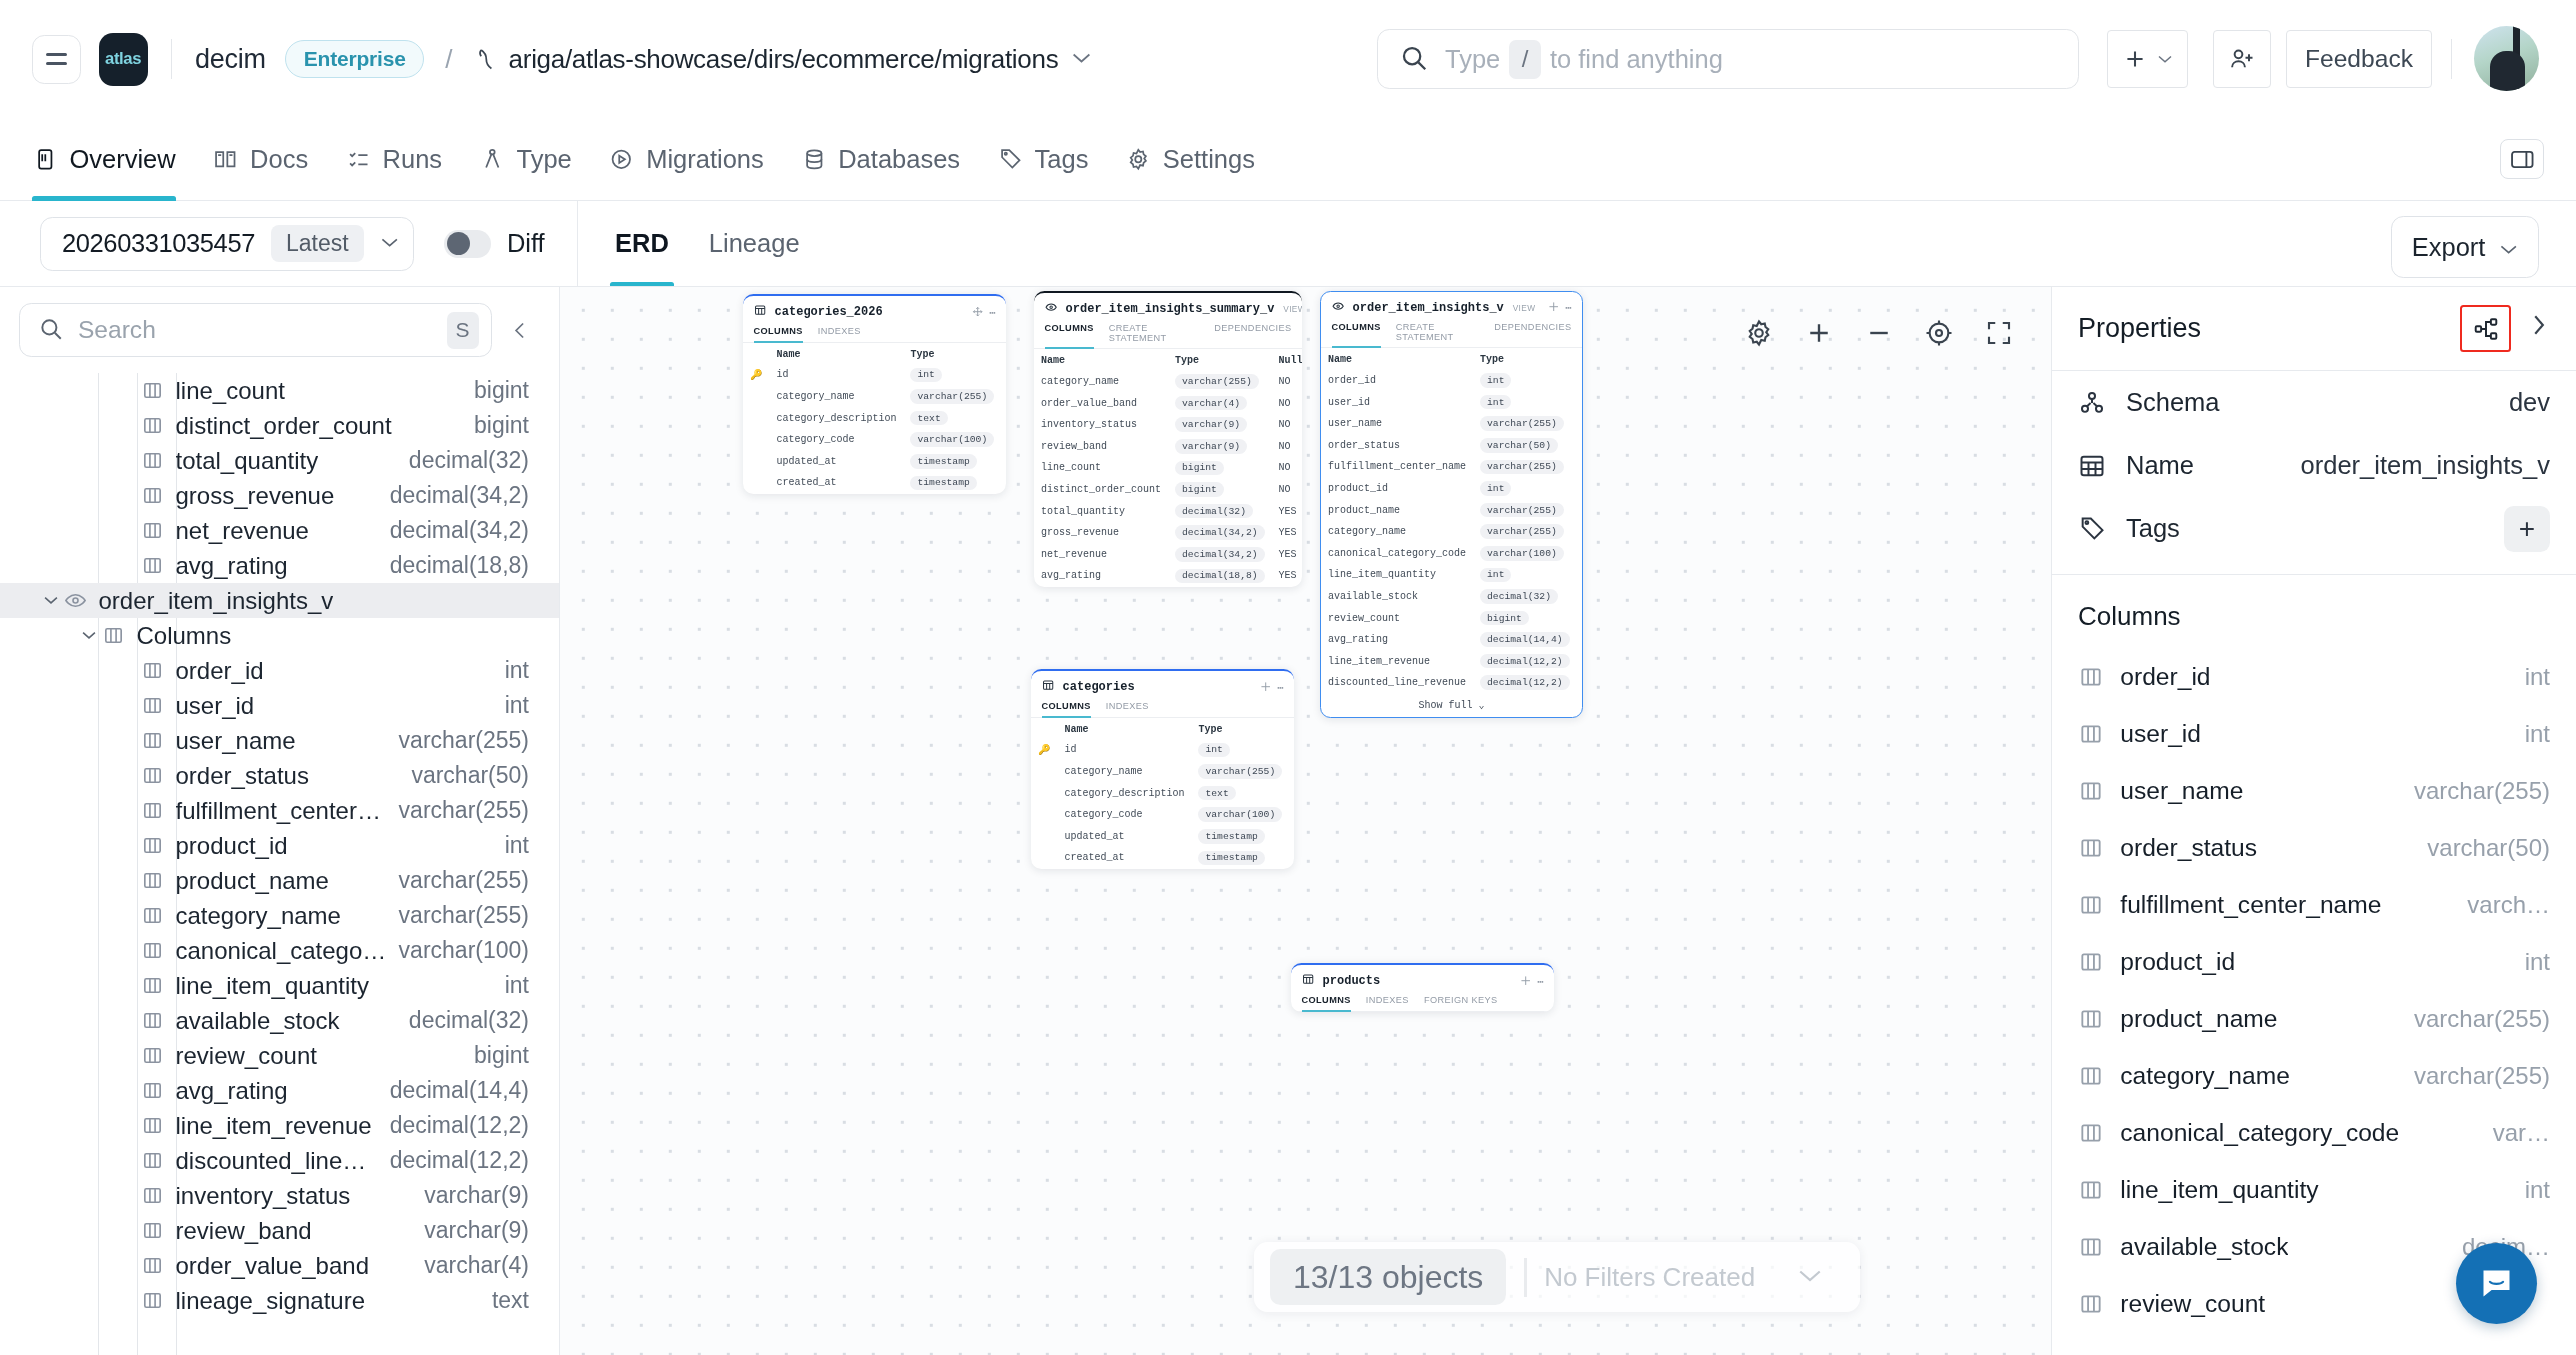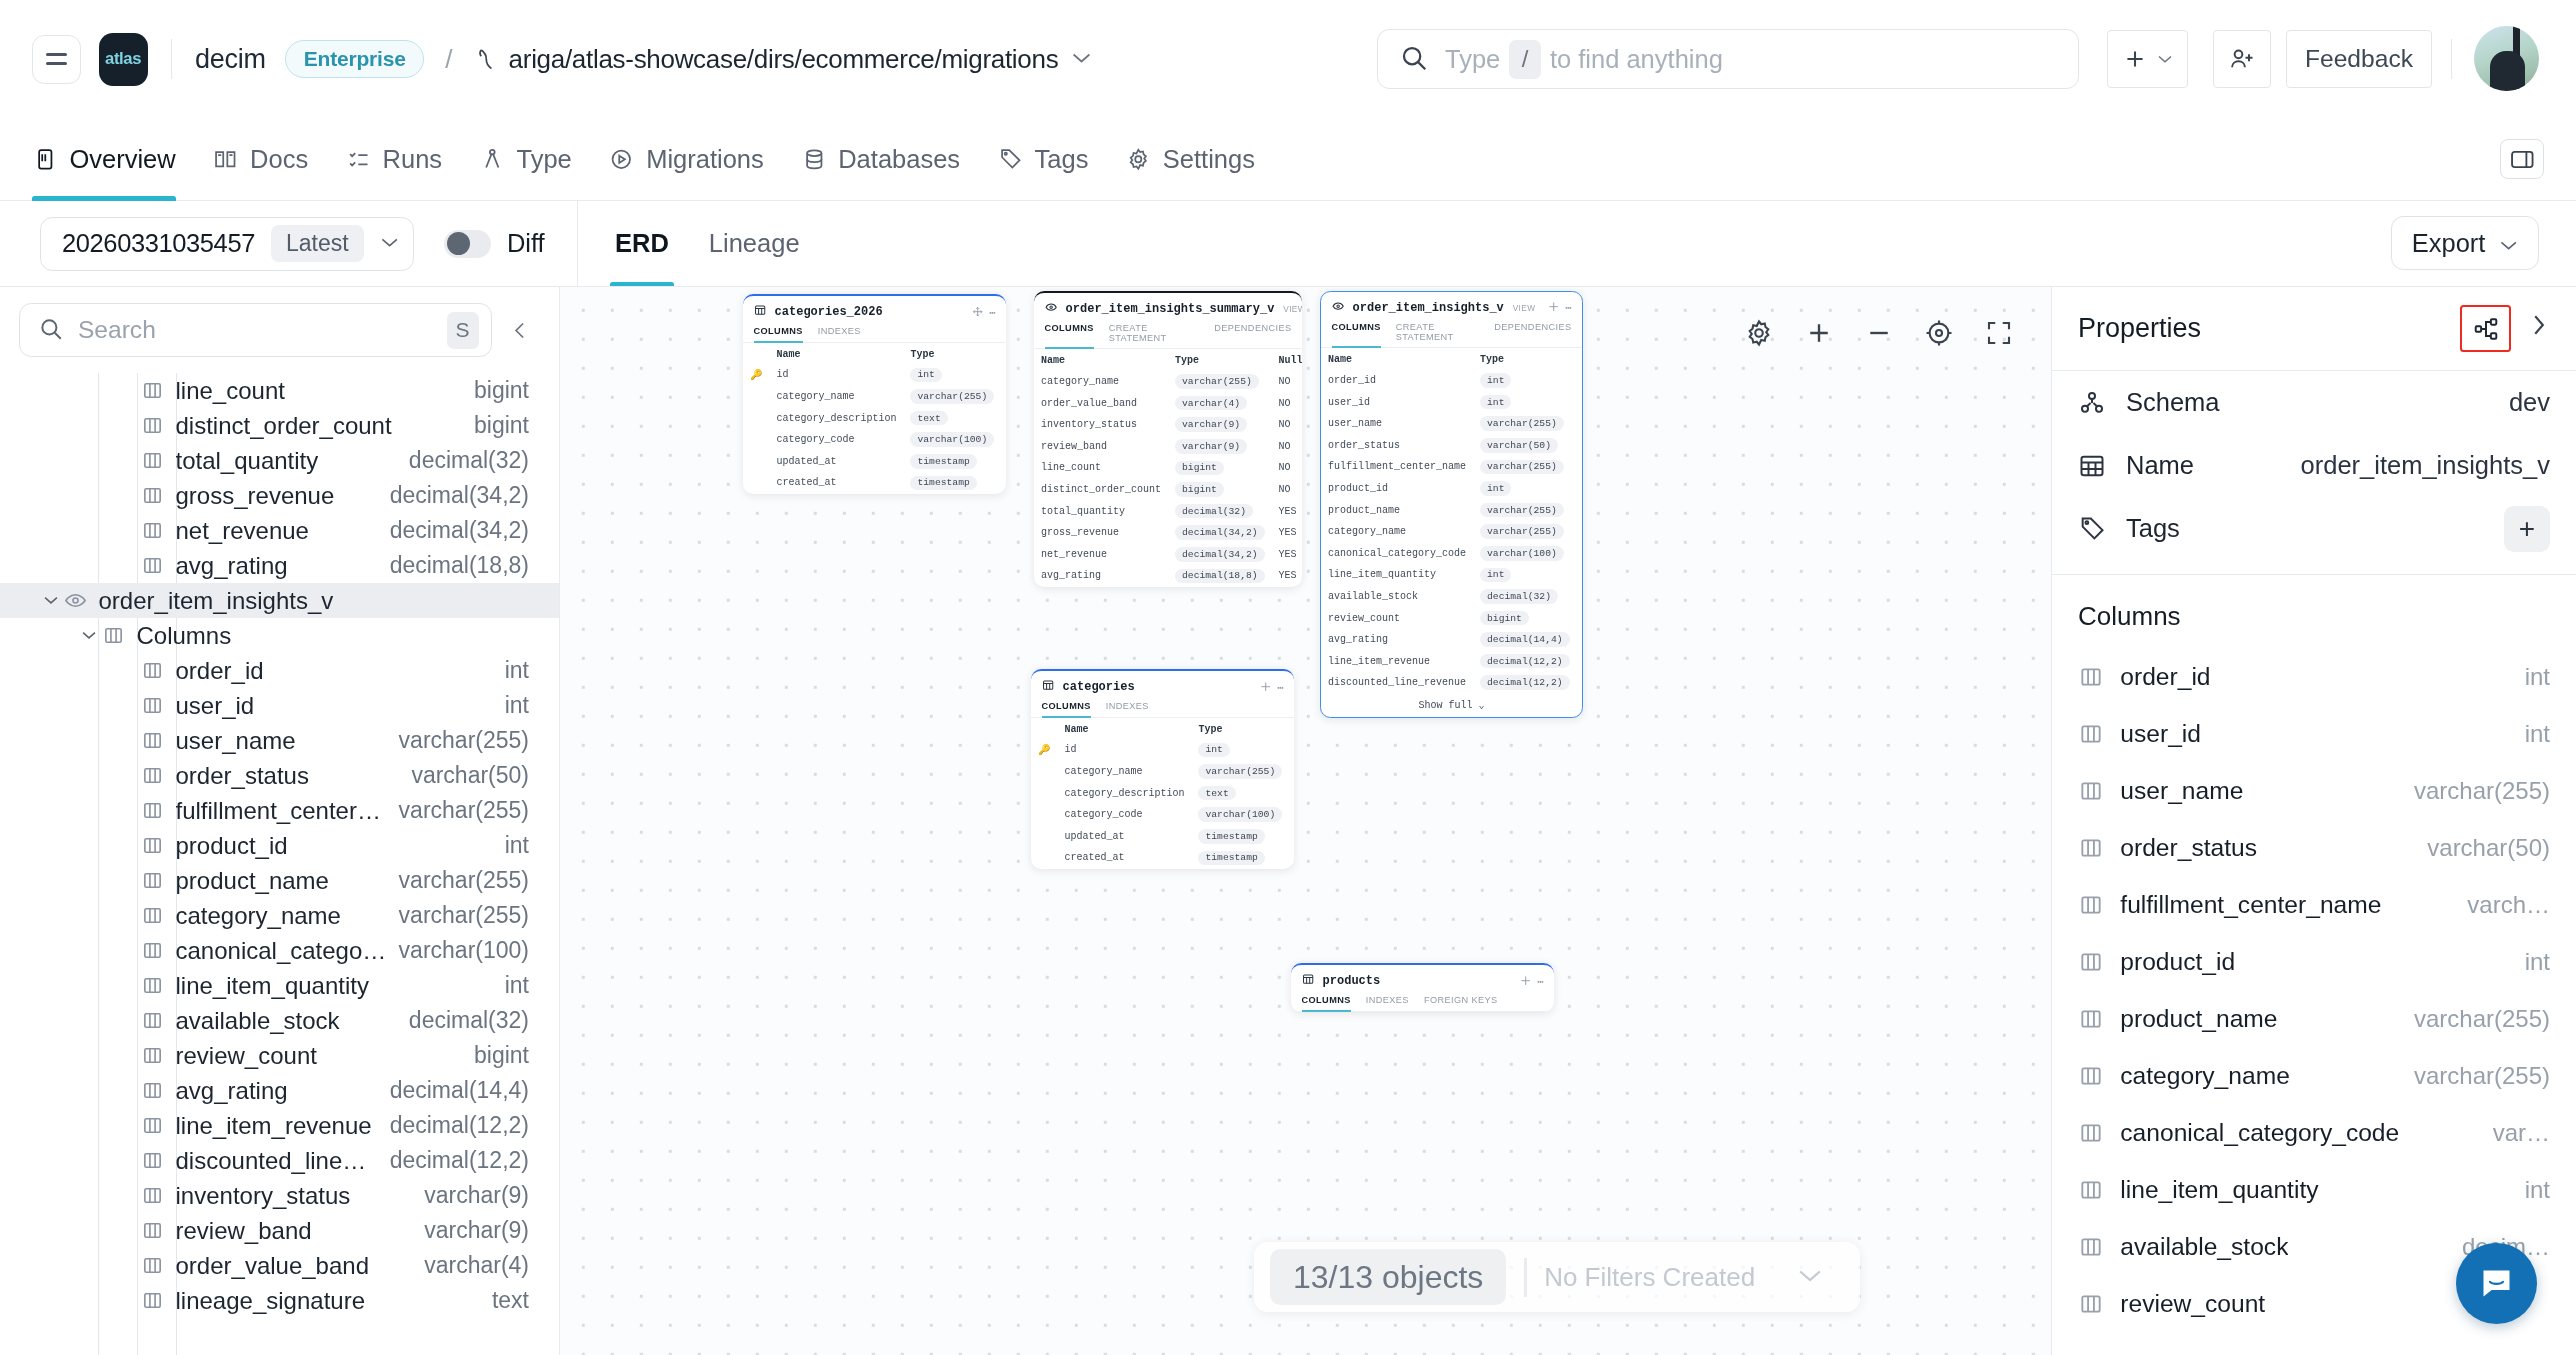--- a/index.html
+++ b/index.html
@@ -119,21 +119,21 @@
   .erd-tabs { display: flex; align-items: center; height: 85px; margin-left: 37px; }
   .erd-tab {
     font-size: 25.5px; color: #5b6470; margin-right: 40px; height: 85px;
     display: flex; align-items: center; position: relative; cursor: pointer;
   }
   .erd-tab.active { color: #0e1620; font-weight: 700; }
   .erd-tab.active::after {
     content:""; position:absolute; left:-5.3px; right:-5.3px; bottom:0; height:4.4px; background:#29b5cd; border-radius:2.6px 2.6px 0 0;
   }
   .export-btn {
-    position: absolute; right: 37px; top: 15px; height: 54px; border: 1.3px solid #dfe3e8;
+    position: absolute; right: 37px; top: 15px; height: 62px; border: 1.3px solid #dfe3e8;
     border-radius: 12.3px; display: flex; align-items: center; gap: 14px; padding: 0 19.3px;
     font-size: 25.5px; color: #1b242e; cursor: pointer;
   }
 
   
   .body { flex: 1 1 auto; display: flex; min-height: 0; border-top: 1.3px solid #e7eaee; position: relative; }
 
   
   .sidebar { width: 560px; flex: 0 0 560px; border-right: 1.3px solid #e7eaee; display: flex; flex-direction: column; background:#fff; position: relative; }
   .side-search-row { height: 86px; display: flex; align-items: center; padding: 0 19.3px; position: relative; }

